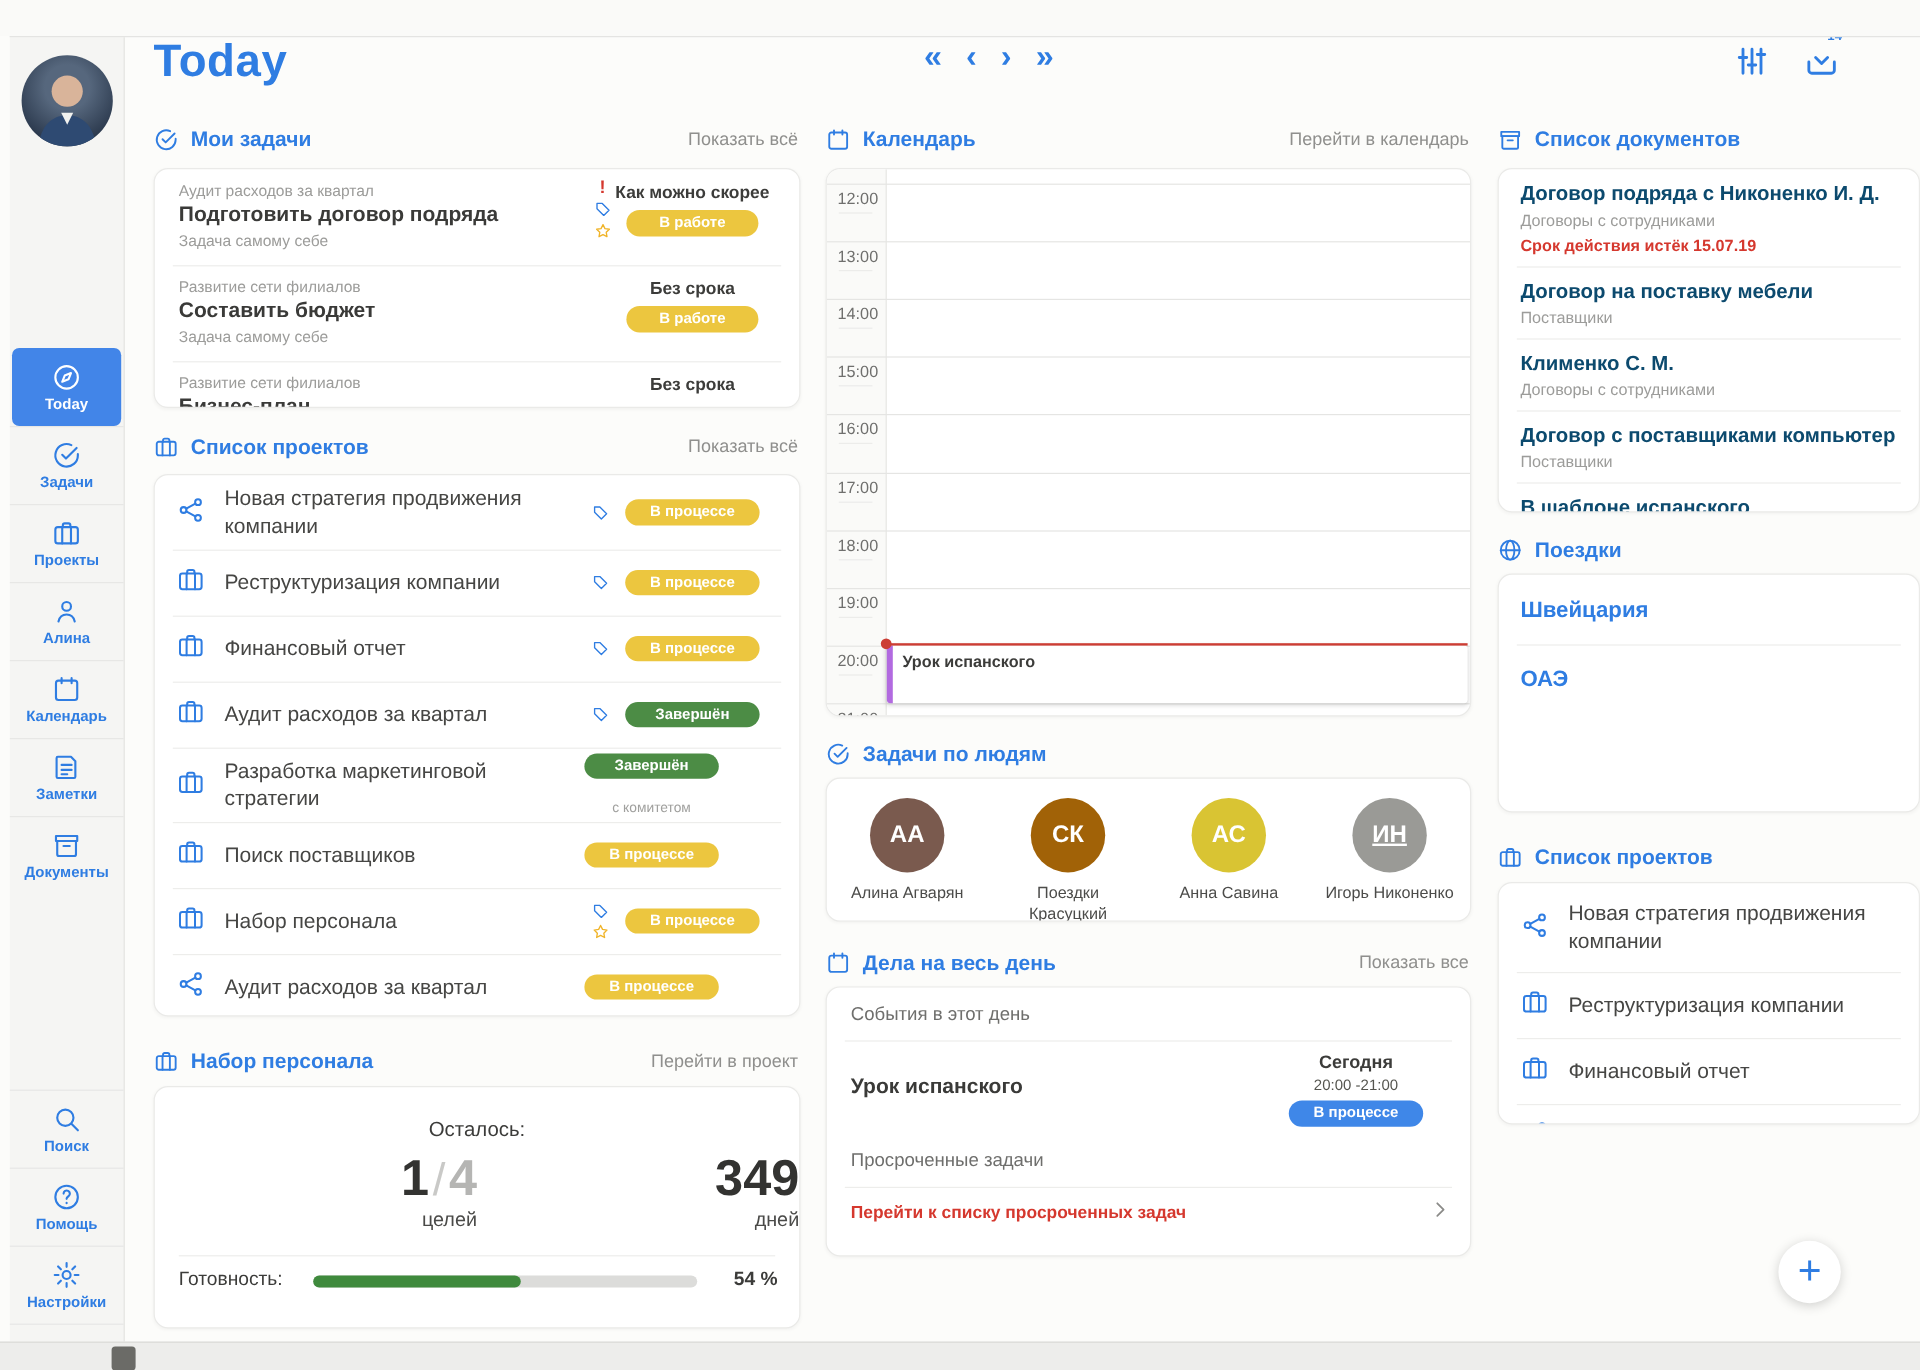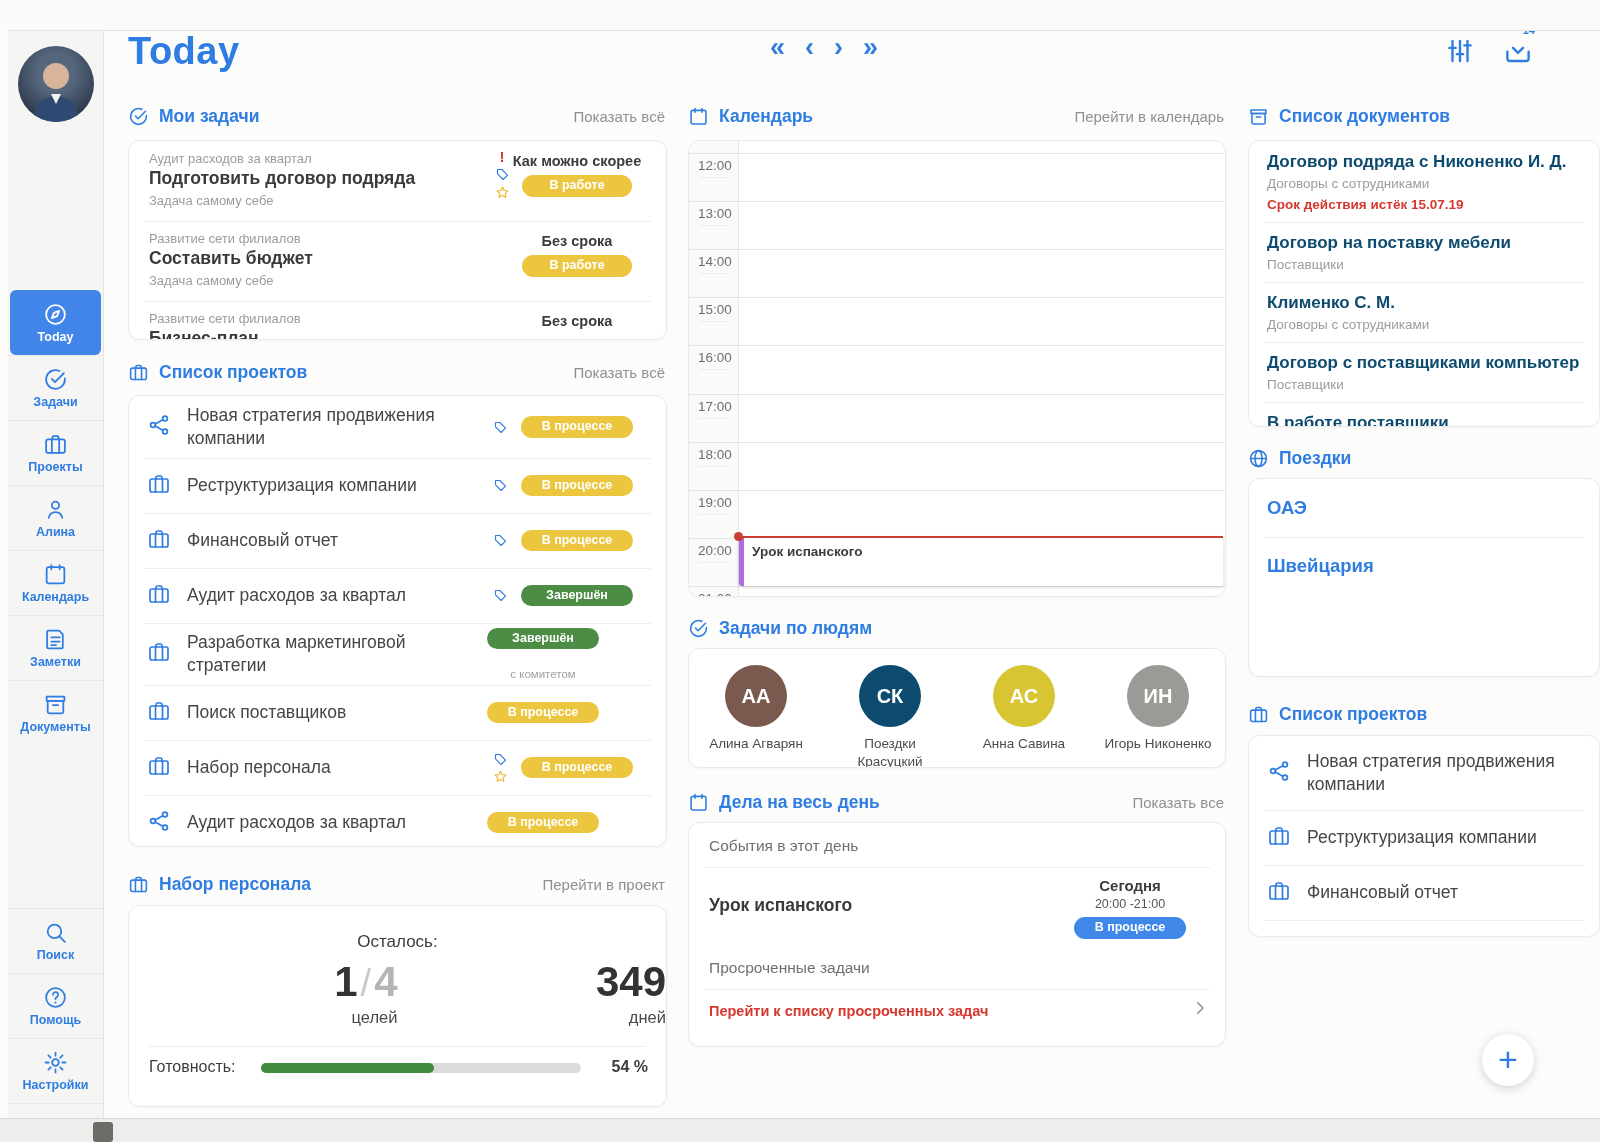--- a/index.html
+++ b/index.html
@@ -527,29 +527,29 @@
       </svg>
     <span class="t">Задачи по людям</span>
   </div>
   <div class="card pos-people-card">
     <div class="people">
       <div class="person">
         <div class="pav" style="background: rgb(122, 90, 78);">АА</div>
         <div class="pname">Алина Агварян</div>
       </div>
       <div class="person">
-        <div class="pav" style="background: #0c4a6e;">СК</div>
+        <div class="pav" style="background: #a16207;">СК</div>
         <div class="pname">Поездки Красуцкий</div>
       </div>
       <div class="person">
         <div class="pav" style="background: rgb(217, 196, 51);">АС</div>
         <div class="pname">Анна Савина</div>
       </div>
       <div class="person">
-        <div class="pav" style="background: rgb(154, 154, 150);">ИН</div>
+        <div class="pav" style="background: rgb(154, 154, 150); text-decoration: underline;">ИН</div>
         <div class="pname">Игорь Никоненко</div>
       </div>
     </div>
   </div>
 
   <div class="sec pos-ad-head">
     <svg viewBox="0 0 24 24">
         <rect x="3.5" y="5" width="17" height="15.5" rx="2"></rect>
         <path d="M8 3v4M16 3v4"></path>
       </svg>
@@ -595,38 +595,38 @@
     </div>
     <div class="drow">
       <div class="dt">Клименко С. М.</div>
       <div class="ds">Договоры с сотрудниками</div>
     </div>
     <div class="drow">
       <div class="dt">Договор с поставщиками компьютер</div>
       <div class="ds">Поставщики</div>
     </div>
     <div class="drow">
-      <div class="dt">В работе поставщики</div>
+      <div class="dt">В шаблоне испанского</div>
     </div>
   </div>
 
   <div class="sec pos-trips-head">
     <svg viewBox="0 0 24 24">
         <circle cx="12" cy="12" r="9"></circle>
         <path d="M3 12h18"></path>
         <ellipse cx="12" cy="12" rx="4" ry="9"></ellipse>
       </svg>
     <span class="t">Поездки</span>
   </div>
   <div class="card pos-trips-card">
     <div class="vrow">
+      <span class="vt">Швейцария</span>
+    </div>
+    <div class="vrow">
       <span class="vt">ОАЭ</span>
-    </div>
-    <div class="vrow">
-      <span class="vt">Швейцария</span>
     </div>
   </div>
 
   <div class="sec pos-pmini-head">
     <svg viewBox="0 0 24 24">
         <rect x="3" y="7" width="18" height="13" rx="2"></rect>
         <path d="M9 7V5.5A1.5 1.5 0 0110.5 4h3A1.5 1.5 0 0115 5.5V7"></path>
         <path d="M8.5 7v13M15.5 7v13"></path>
       </svg>
     <span class="t">Список проектов</span>

